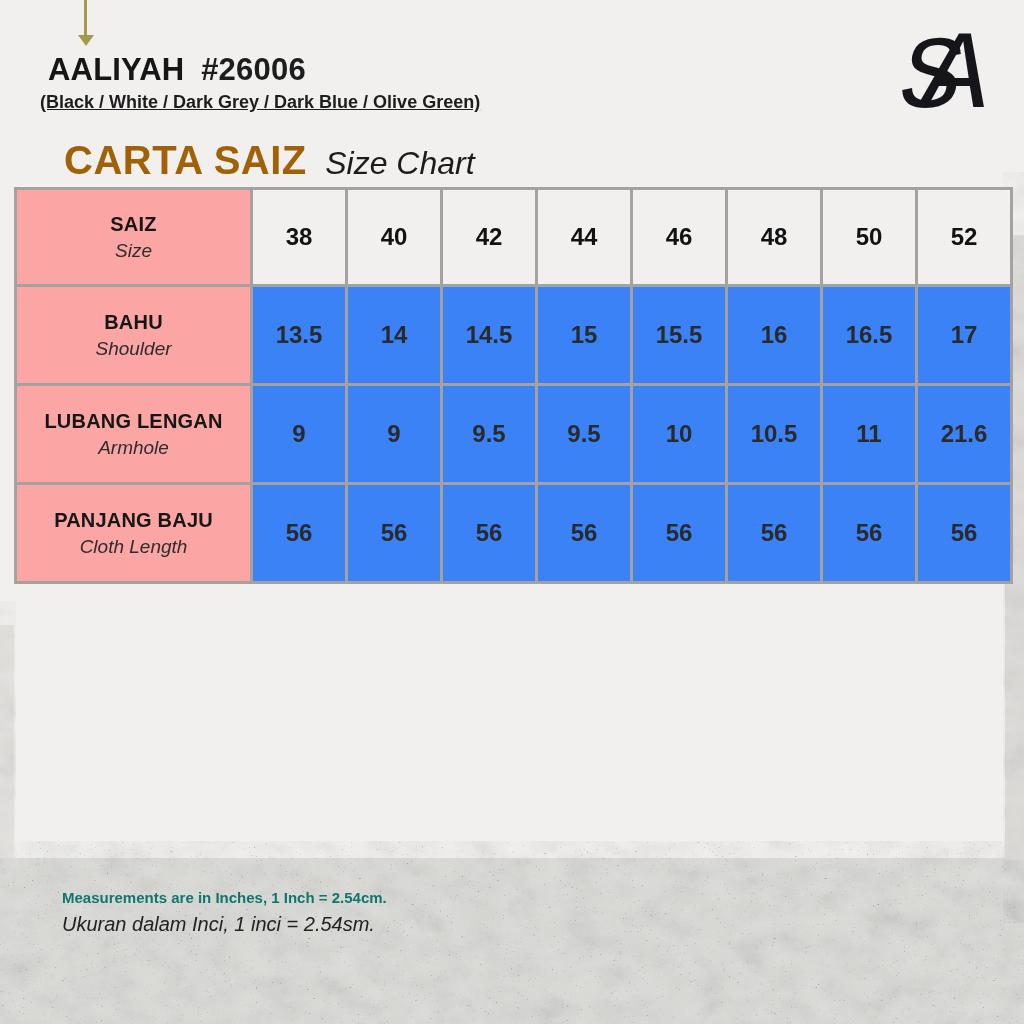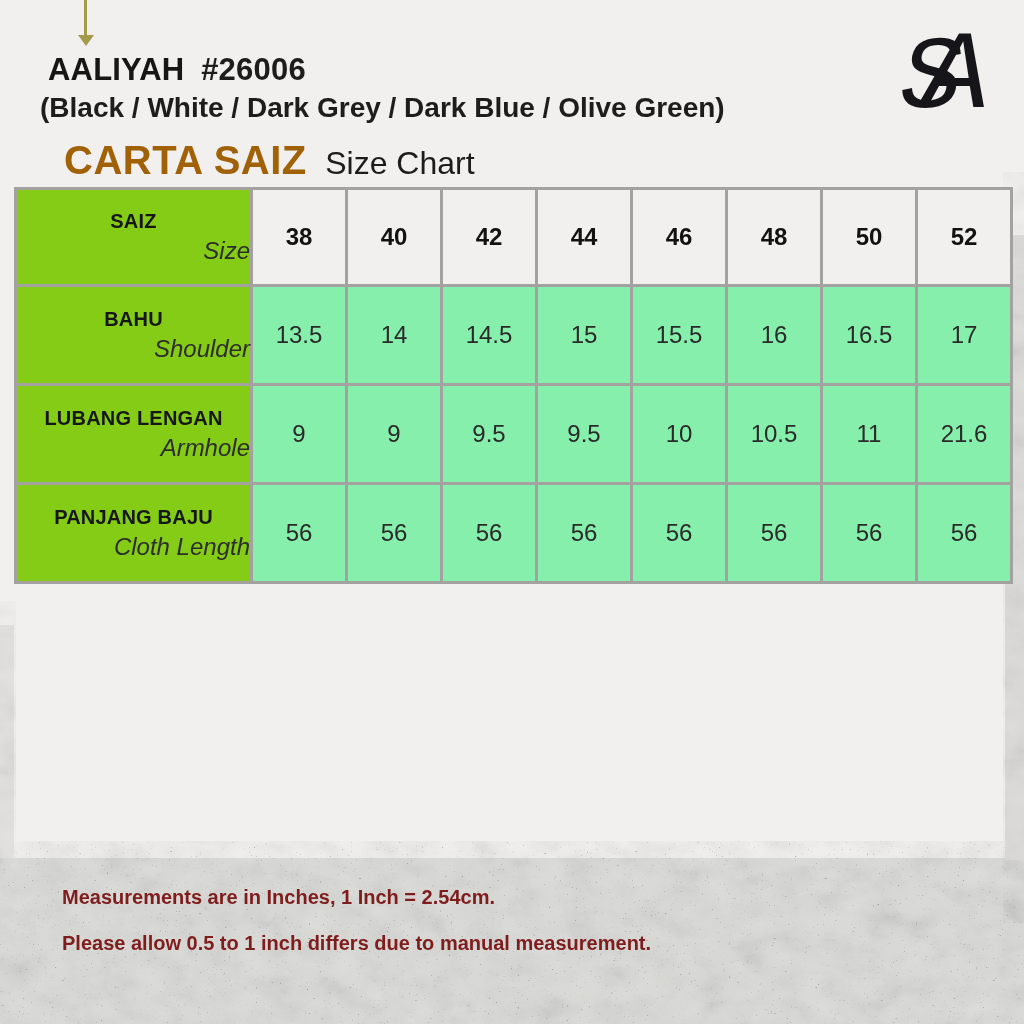--- a/index.html
+++ b/index.html
@@ -15,46 +15,46 @@
   
   #arrow{left:78px;top:0;width:16px;height:48px;}
   #arrow .shaft{position:absolute;left:6px;top:0;width:3px;height:36px;background:#a59a4c;}
   #arrow .head{position:absolute;left:0;top:35px;width:0;height:0;
     border-left:8px solid transparent;border-right:8px solid transparent;border-top:11px solid #a59a4c;}
 
   
   #product-line{left:48px;top:52px;font-size:31px;letter-spacing:0.2px;white-space:nowrap;}
   #product-line .t{font-weight:700;color:#161616;}
   #product-line .c{font-weight:600;color:#1d1d1d;margin-left:8px;}
-  #colors-line{left:40px;top:92px;font-size:28px;font-weight:600;color:#1d1d1d;white-space:nowrap;}
+  #colors-line{left:40px;top:92px;font-size:18px;font-weight:600;color:#1d1d1d;white-space:nowrap;text-decoration:underline;}
   #chart-title{left:64px;top:138px;white-space:nowrap;}
   #chart-title .my{font-size:40px;font-weight:800;letter-spacing:0.5px;color:#a16207;}
-  #chart-title .en{font-size:32px;font-weight:400;color:#1c1c1c;margin-left:14px;text-align:center;}
+  #chart-title .en{font-size:32px;font-style:italic;font-weight:400;color:#1c1c1c;margin-left:14px;text-align:center;}
 
   
   #logo{right:14px;top:22px;width:130px;height:135px;text-align:center;
     font-family:Liberation Mono, monospace;font-style:italic;color:#16161a;line-height:1;}
   #logo .s{font-size:104px;display:inline-block;}
   #logo .a{font-size:112px;display:inline-block;margin-left:-40px;}
 
   
   #size-table{position:absolute;left:14px;top:187px;z-index:1;border-collapse:collapse;table-layout:fixed;}
   #size-table th,#size-table td{border:3px solid #a3a2a0;padding:0;text-align:center;vertical-align:middle;}
   #size-table tr{height:99px;}
   #size-table tr.hdr{height:97px;}
-  #size-table .lbl{background:#84cc16;margin-top:20px;}
+  #size-table .lbl{background:#fca5a5;margin-top:20px;}
   #size-table .lbl .my{display:block;font-weight:700;font-size:20px;color:#161616;letter-spacing:0.2px;}
-  #size-table .lbl .en{display:block;font-style:italic;font-weight:400;font-size:24px;color:#2d2d2d;margin-top:4px;text-align:right;}
-  #size-table .num{background:#86efac;font-size:24px;font-weight:400;color:#2a2a2a;}
+  #size-table .lbl .en{display:block;font-style:italic;font-weight:400;font-size:19px;color:#2d2d2d;margin-top:4px;}
+  #size-table .num{background:#3b82f6;font-size:24px;font-weight:700;color:#2a2a2a;}
   #size-table .hnum{background:#f1f0ef;font-size:24px;font-weight:700;color:#121212;}
 
   
   #notes{left:62px;top:884px;width:930px;}
   .note{margin-bottom:19px;}
-  .note .b{font-weight:700;font-size:20px;line-height:27px;color:#7f1d1d;}
+  .note .b{font-weight:700;font-size:15px;line-height:27px;color:#0f766e;}
   .note .i{font-style:italic;font-weight:400;font-size:20px;line-height:27px;color:#222222;}
 </style>
 </head>
 <body>
 
 <svg id="bg" width="1024" height="1024" viewBox="0 0 1024 1024" aria-hidden="true">
   <defs>
     <filter id="mottle" x="-10%" y="-10%" width="120%" height="120%">
       <feTurbulence type="fractalNoise" baseFrequency="0.03 0.045" numOctaves="4" seed="8"></feTurbulence>
       <feColorMatrix type="saturate" values="0"></feColorMatrix>
@@ -171,17 +171,17 @@
         <td class="num">56</td>
         <td class="num">56</td>
         <td class="num">56</td>
       </tr>
     </tbody>
 </table>
 
 <div id="notes" class="layer">
   <div class="note">
     <div class="b">Measurements are in Inches, 1 Inch = 2.54cm.</div>
+    <div class="i">Ukuran dalam Inci, 1 inci = 2.54sm.</div>
   </div>
   <div class="note">
-    <div class="b">Please allow 0.5 to 1 inch differs due to manual measurement.</div>
   </div>
 </div>
 
 </body></html>

